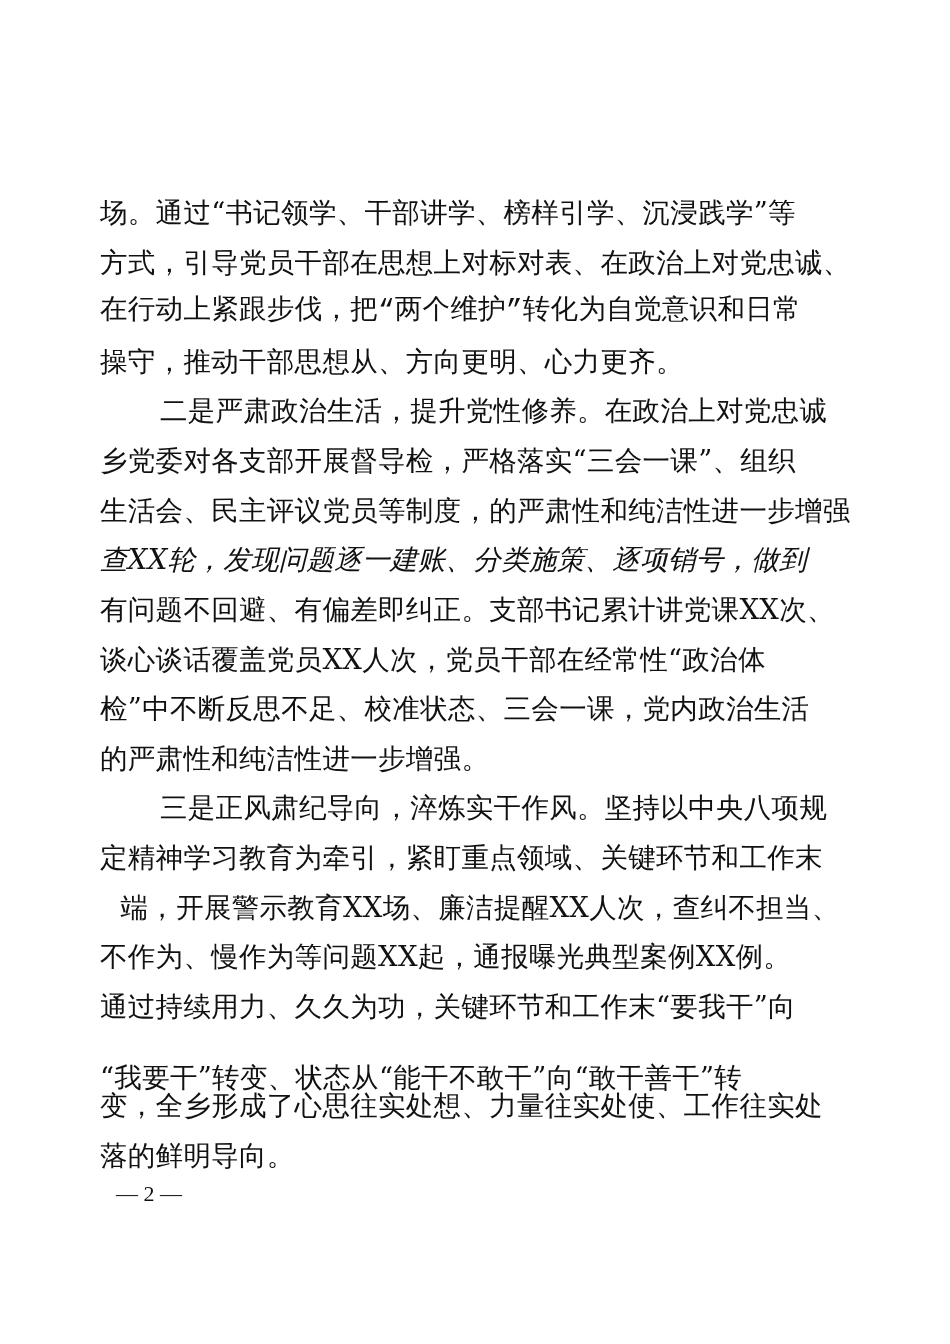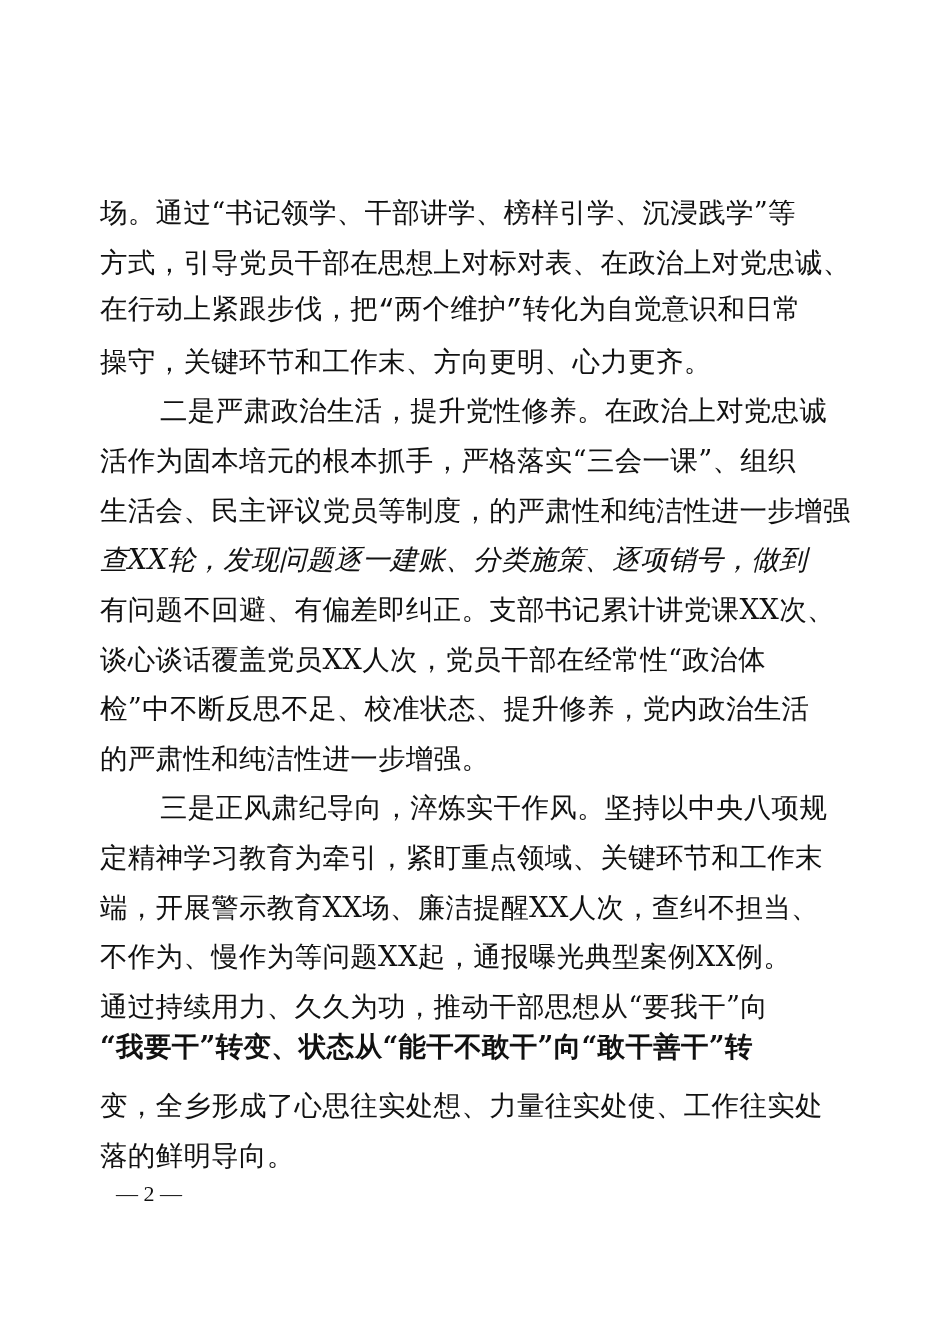--- a/index.html
+++ b/index.html
@@ -12,32 +12,32 @@
       font-family: "Liberation Serif", serif; white-space: pre; }
   </style>
 </head>
 <body>
 
 <div class="page">
   <div id="lines">
       <div class="line" style="top: 187px; left: 100px; width: 760px;">场。通过“书记领学、干部讲学、榜样引学、沉浸践学”等</div>
       <div class="line" style="top: 237px; left: 100px; width: 760px;">方式，引导党员干部在思想上对标对表、在政治上对党忠诚、</div>
       <div class="line" style="top: 286px; left: 100px; width: 760px; font-family: Liberation Mono, monospace;">在行动上紧跟步伐，把“两个维护”转化为自觉意识和日常</div>
-      <div class="line" style="top: 336px; left: 100px; width: 760px;">操守，关键环节和工作末、方向更明、心力更齐。</div>
+      <div class="line" style="top: 336px; left: 100px; width: 760px;">操守，推动干部思想从、方向更明、心力更齐。</div>
       <div class="line" style="top: 385px; left: 160px; width: 700px;">二是严肃政治生活，提升党性修养。在政治上对党忠诚</div>
-      <div class="line" style="top: 435px; left: 100px; width: 760px;">活作为固本培元的根本抓手，严格落实“三会一课”、组织</div>
+      <div class="line" style="top: 435px; left: 100px; width: 760px;">乡党委对各支部开展督导检，严格落实“三会一课”、组织</div>
       <div class="line" style="top: 485px; left: 100px; width: 760px;">生活会、民主评议党员等制度，的严肃性和纯洁性进一步增强</div>
       <div class="line" style="top: 534px; left: 100px; width: 760px; font-style: italic;">查XX轮，发现问题逐一建账、分类施策、逐项销号，做到</div>
       <div class="line" style="top: 584px; left: 100px; width: 760px;">有问题不回避、有偏差即纠正。支部书记累计讲党课XX次、</div>
       <div class="line" style="top: 634px; left: 100px; width: 760px;">谈心谈话覆盖党员XX人次，党员干部在经常性“政治体</div>
-      <div class="line" style="top: 683px; left: 100px; width: 760px;">检”中不断反思不足、校准状态、提升修养，党内政治生活</div>
+      <div class="line" style="top: 683px; left: 100px; width: 760px;">检”中不断反思不足、校准状态、三会一课，党内政治生活</div>
       <div class="line" style="top: 733px; left: 100px; width: 760px;">的严肃性和纯洁性进一步增强。</div>
       <div class="line" style="top: 782px; left: 160px; width: 700px;">三是正风肃纪导向，淬炼实干作风。坚持以中央八项规</div>
       <div class="line" style="top: 832px; left: 100px; width: 760px;">定精神学习教育为牵引，紧盯重点领域、关键环节和工作末</div>
-      <div class="line" style="top: 882px; left: 100px; width: 760px;">端，开展警示教育XX场、廉洁提醒XX人次，查纠不担当、</div>
+      <div class="line" style="top: 882px; left: 100px; width: 760px; text-align: center;">端，开展警示教育XX场、廉洁提醒XX人次，查纠不担当、</div>
       <div class="line" style="top: 931px; left: 100px; width: 760px;">不作为、慢作为等问题XX起，通报曝光典型案例XX例。</div>
-      <div class="line" style="top: 981px; left: 100px; width: 760px;">通过持续用力、久久为功，推动干部思想从“要我干”向</div>
-      <div class="line" style="top: 1021px; left: 100px; width: 760px; font-weight: bold;">“我要干”转变、状态从“能干不敢干”向“敢干善干”转</div>
+      <div class="line" style="top: 981px; left: 100px; width: 760px;">通过持续用力、久久为功，关键环节和工作末“要我干”向</div>
+      <div class="line" style="top: 1052px; left: 100px; width: 760px;">“我要干”转变、状态从“能干不敢干”向“敢干善干”转</div>
       <div class="line" style="top: 1080px; left: 100px; width: 760px;">变，全乡形成了心思往实处想、力量往实处使、工作往实处</div>
       <div class="line" style="top: 1130px; left: 100px; width: 760px;">落的鲜明导向。</div>
     </div>
   <div class="page-num">— 2 —</div>
 </div>
 
 </body></html>

